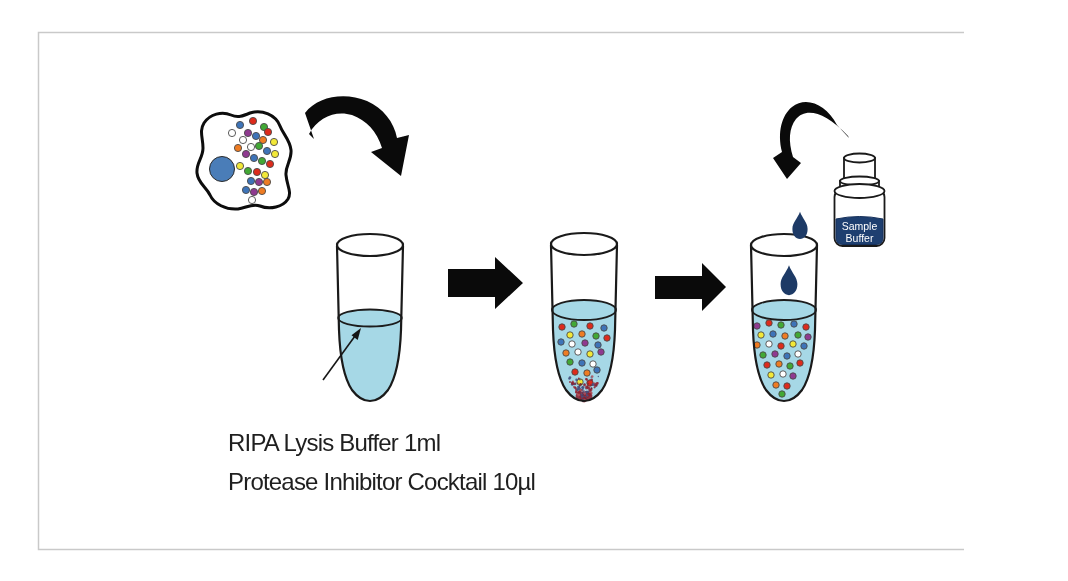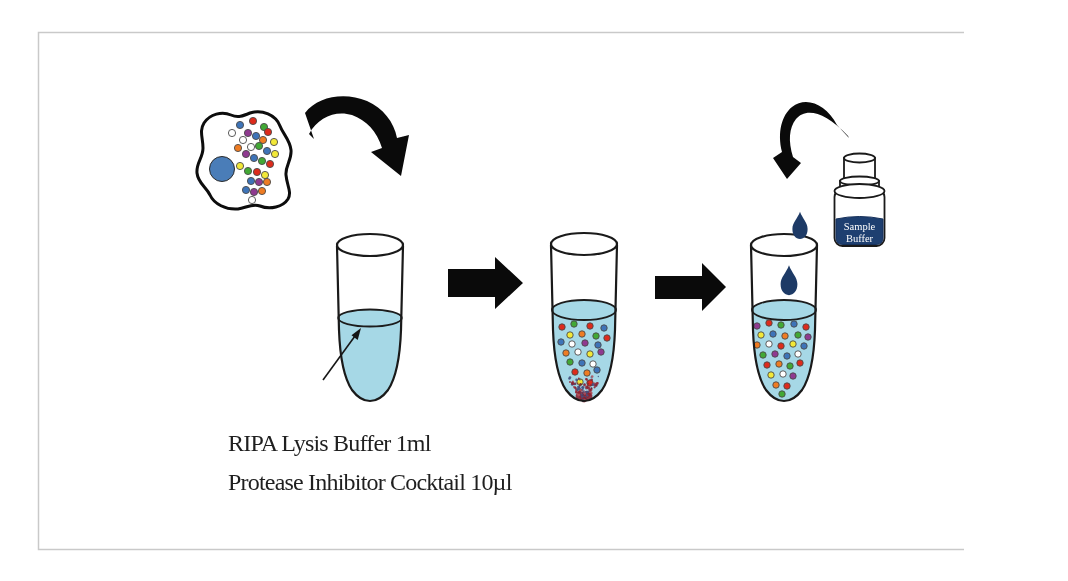--- a/index.html
+++ b/index.html
@@ -1,18 +1,18 @@
 <!DOCTYPE html>
 <html><head>
 <meta charset="utf-8">
 <style>
   html,body{margin:0;padding:0;background:#ffffff;}
   .stage{
     position:relative;width:964px;height:581px;background:#ffffff;
-    font-family:Liberation Serif, serif;overflow:hidden;
+    font-family:Liberation Sans, sans-serif;overflow:hidden;
   }
   .stage svg{position:absolute;left:0;top:0;}
   .frame{fill:none;stroke:var(--frame,#c9c9c9);stroke-width:1.5;}
   .blk{fill:var(--arrow,#0a0a0a);stroke:none;}
   .membrane{fill:#ffffff;stroke:#0d0d0d;stroke-width:3;stroke-linejoin:round;}
   .nucleus{fill:var(--nucleus);stroke:#2a2a2a;stroke-width:1;}
   .tube-outline{fill:none;stroke:#1a1a1a;stroke-width:2.2;stroke-linecap:round;}
   .tube-rim{fill:#ffffff;stroke:#1a1a1a;stroke-width:2.2;}
   .liquid{fill:var(--liquid);}
   .surface{fill:var(--liquid);stroke:#1c1c1c;stroke-width:1.8;}

